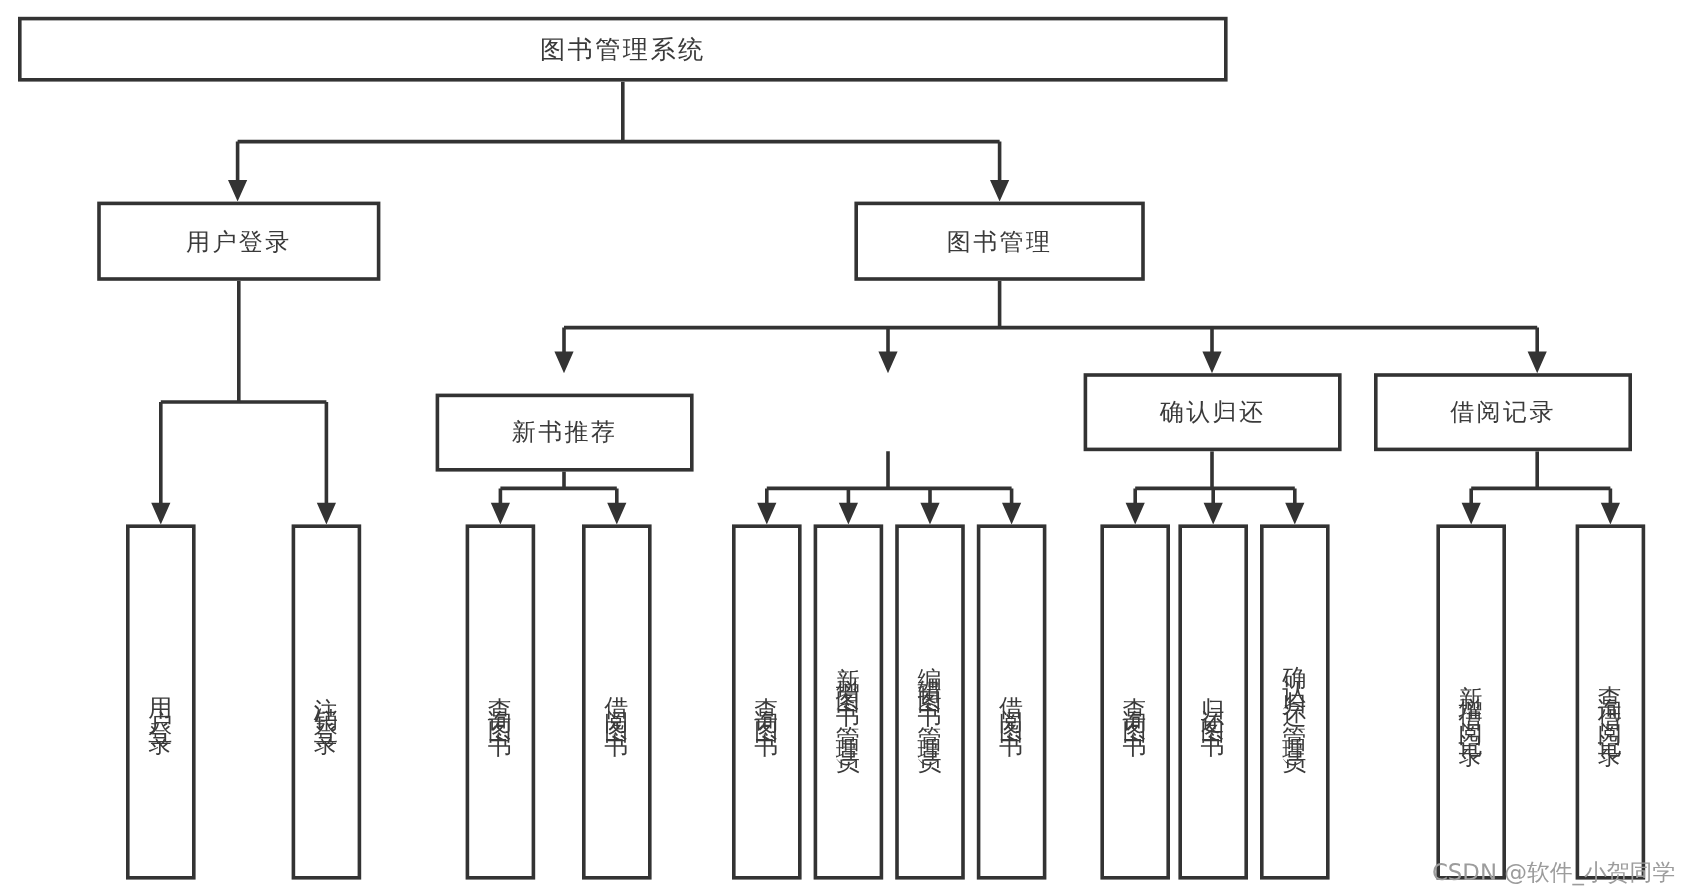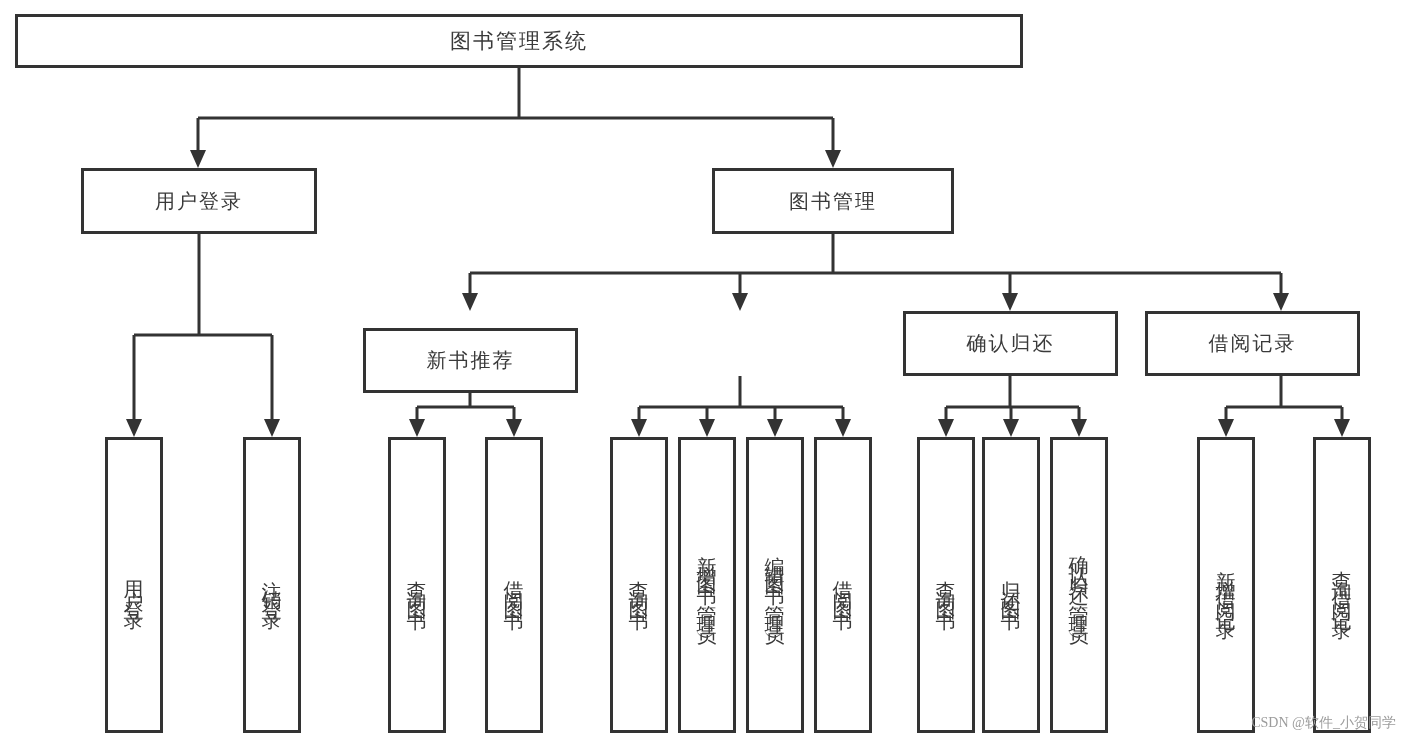--- a/index.html
+++ b/index.html
@@ -12,21 +12,20 @@
   body {
     background: var(--background);
     font-family: "DejaVu Sans", "Liberation Sans", sans-serif;
   }
   .stage {
     position: relative;
     width: 1405px;
     height: 747px;
     background: var(--background);
     overflow: hidden;
-    font-family: Liberation Serif, serif;
   }
   .connectors {
     position: absolute;
     left: 0; top: 0;
     width: 1405px; height: 747px;
     pointer-events: none;
   }
   .connectors path { stroke: var(--line); stroke-width: 3; fill: none; }
   .connectors path.arrow { fill: var(--line); stroke: none; }
   .box {
@@ -47,21 +46,21 @@
     font-size: 20px;
     letter-spacing: 10px;
     line-height: 1;
   }
   .box.v span { display: inline-block; }
   .watermark {
     position: absolute;
     left: 1186px;
     top: 714px;
     width: 210px;
-    font-size: 14px;
+    font-size: 19px;
     text-align: right;
     white-space: nowrap;
     color: var(--watermark);
     z-index: 5;
   }
 </style>
 </head>
 <body>
 
 <div class="stage">

